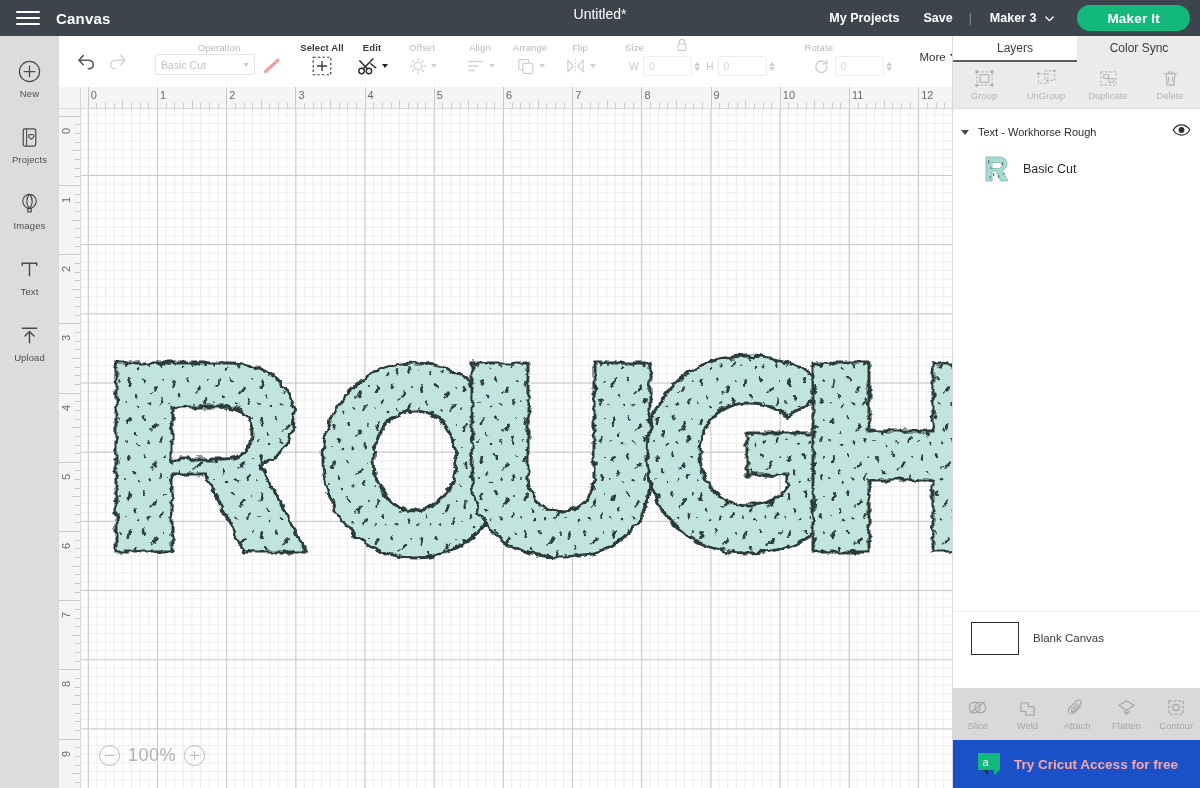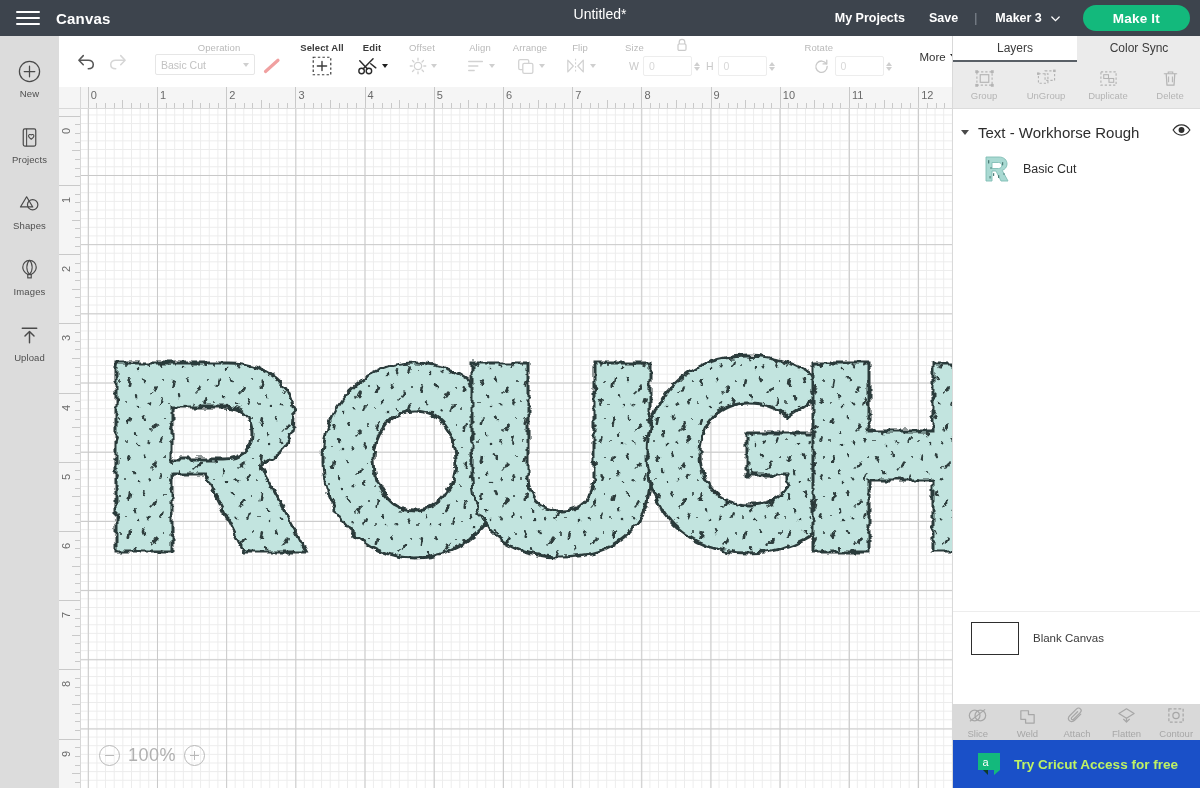--- a/index.html
+++ b/index.html
@@ -134,38 +134,38 @@
   .rp-tab{flex:1;display:flex;align-items:center;justify-content:center;font-size:12px;
     color:#3c3c3c;cursor:pointer;border-bottom:2px solid transparent;}
   .rp-tab.active{background:#fff;border-bottom:2px solid #595f66;}
   .rp-actions{display:flex;height:46px;background:#ebebeb;border-bottom:1px solid #dcdcdc;}
   .rp-act{flex:1;display:flex;flex-direction:column;align-items:center;justify-content:center;gap:2px;
     color:#b4b4b4;cursor:pointer;}
   .rp-act span{font-size:9.5px;}
   .layer-row{display:flex;align-items:center;height:34px;padding:0 10px 0 8px;margin-top:6px;}
   .layer-row .tri{width:0;height:0;border-left:4.5px solid transparent;border-right:4.5px solid transparent;
     border-top:5.5px solid #4a4a4a;margin-right:9px;cursor:pointer;}
-  .layer-title{font-size:15px;color:#2d2d2d;flex:1;}
+  .layer-title{font-size:11px;color:#2d2d2d;flex:1;}
   .eye{cursor:pointer;}
   .sublayer{display:flex;align-items:center;gap:12px;padding:4px 10px 4px 28px;cursor:pointer;}
   .thumb{width:30px;height:32px;display:flex;align-items:center;justify-content:center;}
   .sublayer-lbl{font-size:12.5px;color:#2d2d2d;}
   .canvas-row{position:absolute;left:0;right:0;bottom:124px;height:52px;
     display:flex;align-items:center;gap:14px;padding-left:18px;border-top:1px solid #ededed;}
   .canvas-swatch{width:46px;height:31px;background:#fff;border:1px solid #2e2e2e;}
   .canvas-lbl{font-size:11.5px;color:#3a3a3a;}
-  .rp-bottom-actions{position:absolute;left:0;right:0;bottom:48px;height:36px;background:#d9d9d9;
+  .rp-bottom-actions{position:absolute;left:0;right:0;bottom:48px;height:52px;background:#d9d9d9;
     display:flex;align-items:center;}
   .rp-bact{flex:1;display:flex;flex-direction:column;align-items:center;justify-content:center;gap:3px;
     color:#a7a7a7;cursor:pointer;}
   .rp-bact span{font-size:9.5px;}
   .access-bar{position:absolute;left:0;right:0;bottom:0;height:48px;background:#1a50c8;
     display:flex;align-items:center;justify-content:center;gap:12px;cursor:pointer;}
   .access-logo{width:26px;height:26px;position:relative;}
-  .access-txt{color:#bef264;font-size:13.5px;font-weight:bold;}
+  .access-txt{color:#fca5a5;font-size:13.5px;font-weight:bold;}
 </style>
 </head>
 <body>
 
 <div class="app">
 
   <div class="topbar">
     <div class="hamburger">
       <span></span>
         <span></span>
@@ -177,21 +177,21 @@
     <div class="topbar-right">
       <div class="tb-link">My Projects</div>
       <div class="tb-link">Save</div>
       <div class="tb-sep">|</div>
       <div class="machine-sel">
         <span>Maker 3</span>
         <svg class="chev" viewBox="0 0 12 12">
           <path d="M2 4.3 L6 8.3 L10 4.3" fill="none" stroke="#ffffff" stroke-width="1.4" stroke-linecap="round"></path>
         </svg>
       </div>
-      <button class="makeit">Make It</button>
+      <button class="makeit">Maker It</button>
     </div>
   </div>
 
   <div class="leftrail">
 
     <div class="rail-item">
       <svg width="25" height="25" viewBox="0 0 26 26">
         <circle cx="13" cy="13" r="10.5" fill="none" stroke="#4a4a4a" stroke-width="1.3"></circle>
         <path d="M13 7.5v11M7.5 13h11" stroke="#4a4a4a" stroke-width="1.3" stroke-linecap="round"></path>
       </svg>
@@ -201,37 +201,37 @@
 
     <div class="rail-item">
       <svg width="25" height="25" viewBox="0 0 26 26">
         <rect x="6.5" y="4" width="13" height="18" rx="1.6" fill="none" stroke="#4a4a4a" stroke-width="1.25"></rect>
         <path d="M10 4v18" stroke="#4a4a4a" stroke-width="1.1"></path>
         <path d="M14.8 14.8c-1.9-1.3-2.8-2.3-2.8-3.4a1.6 1.6 0 0 1 2.8-1 1.6 1.6 0 0 1 2.8 1c0 1.1-.9 2.1-2.8 3.4z" fill="none" stroke="#4a4a4a" stroke-width="1.15" stroke-linejoin="round"></path>
       </svg>
       <div class="ri-label">Projects</div>
     </div>
 
-    <div class="rail-item">
-      <svg width="25" height="25" viewBox="0 0 26 26">
-        <path d="M10 6 L16.4 16.6 H3.6 Z" fill="none" stroke="#4a4a4a" stroke-width="1.25" stroke-linejoin="round"></path>
-        <circle cx="16.3" cy="14.3" r="5.4" fill="none" stroke="#4a4a4a" stroke-width="1.25"></circle>
-      </svg>
-      <div class="ri-label">Shapes</div>
-    </div>
 
     <div class="rail-item">
       <svg width="25" height="25" viewBox="0 0 26 26">
         <path d="M13 3.5c-4 0-7 3.2-7 7.2 0 3.4 3.2 6.3 5 7.3h4c1.8-1 5-3.9 5-7.3 0-4-3-7.2-7-7.2z" fill="none" stroke="#4a4a4a" stroke-width="1.25"></path>
         <path d="M13 3.5c-2 1.7-2.8 4.5-2.8 7.2 0 2.8.8 5.4 2.8 7.3 2-1.9 2.8-4.5 2.8-7.3 0-2.7-.8-5.5-2.8-7.2z" fill="none" stroke="#4a4a4a" stroke-width="1.1"></path>
         <rect x="11.2" y="18.3" width="3.6" height="3.4" fill="none" stroke="#4a4a4a" stroke-width="1.2"></rect>
       </svg>
       <div class="ri-label">Images</div>
     </div>
 
+    <div class="rail-item">
+      <svg width="25" height="25" viewBox="0 0 26 26">
+        <path d="M5.5 6.5h15M13 6.5v13" stroke="#4a4a4a" stroke-width="1.5" stroke-linecap="round"></path>
+        <path d="M5.5 6.5v2M20.5 6.5v2" stroke="#4a4a4a" stroke-width="1.5" stroke-linecap="round"></path>
+      </svg>
+      <div class="ri-label">Text</div>
+    </div>
 
 
     <div class="rail-item">
       <svg width="25" height="25" viewBox="0 0 26 26">
         <path d="M5.5 5.5h15" stroke="#4a4a4a" stroke-width="1.5" stroke-linecap="round"></path>
         <path d="M13 20.5V9M8.3 13.6 13 8.9l4.7 4.7" fill="none" stroke="#4a4a4a" stroke-width="1.5" stroke-linecap="round" stroke-linejoin="round"></path>
       </svg>
       <div class="ri-label">Upload</div>
     </div>
   </div>

